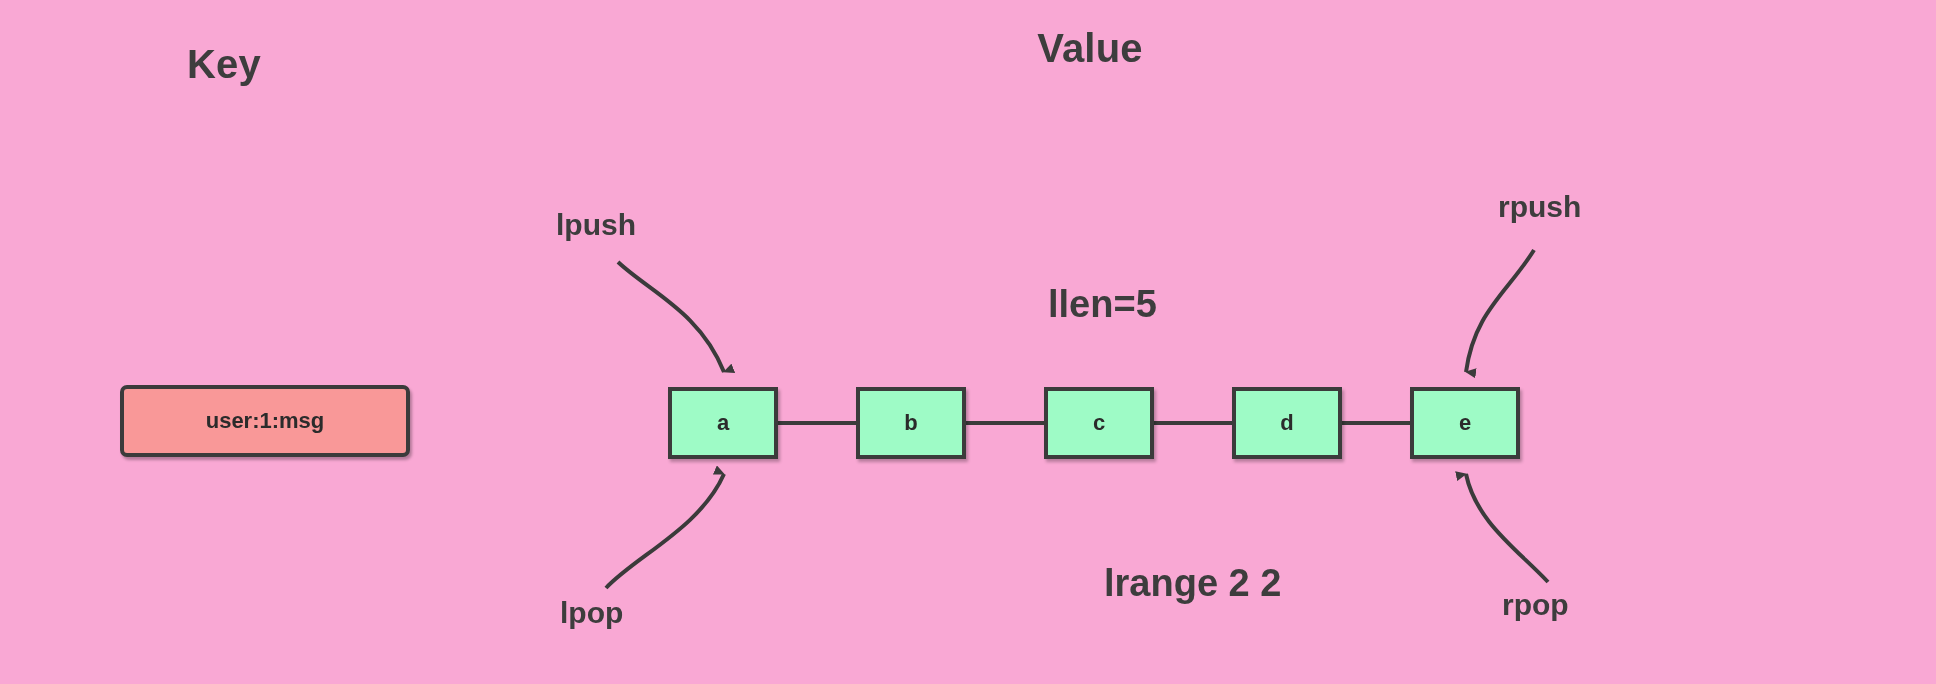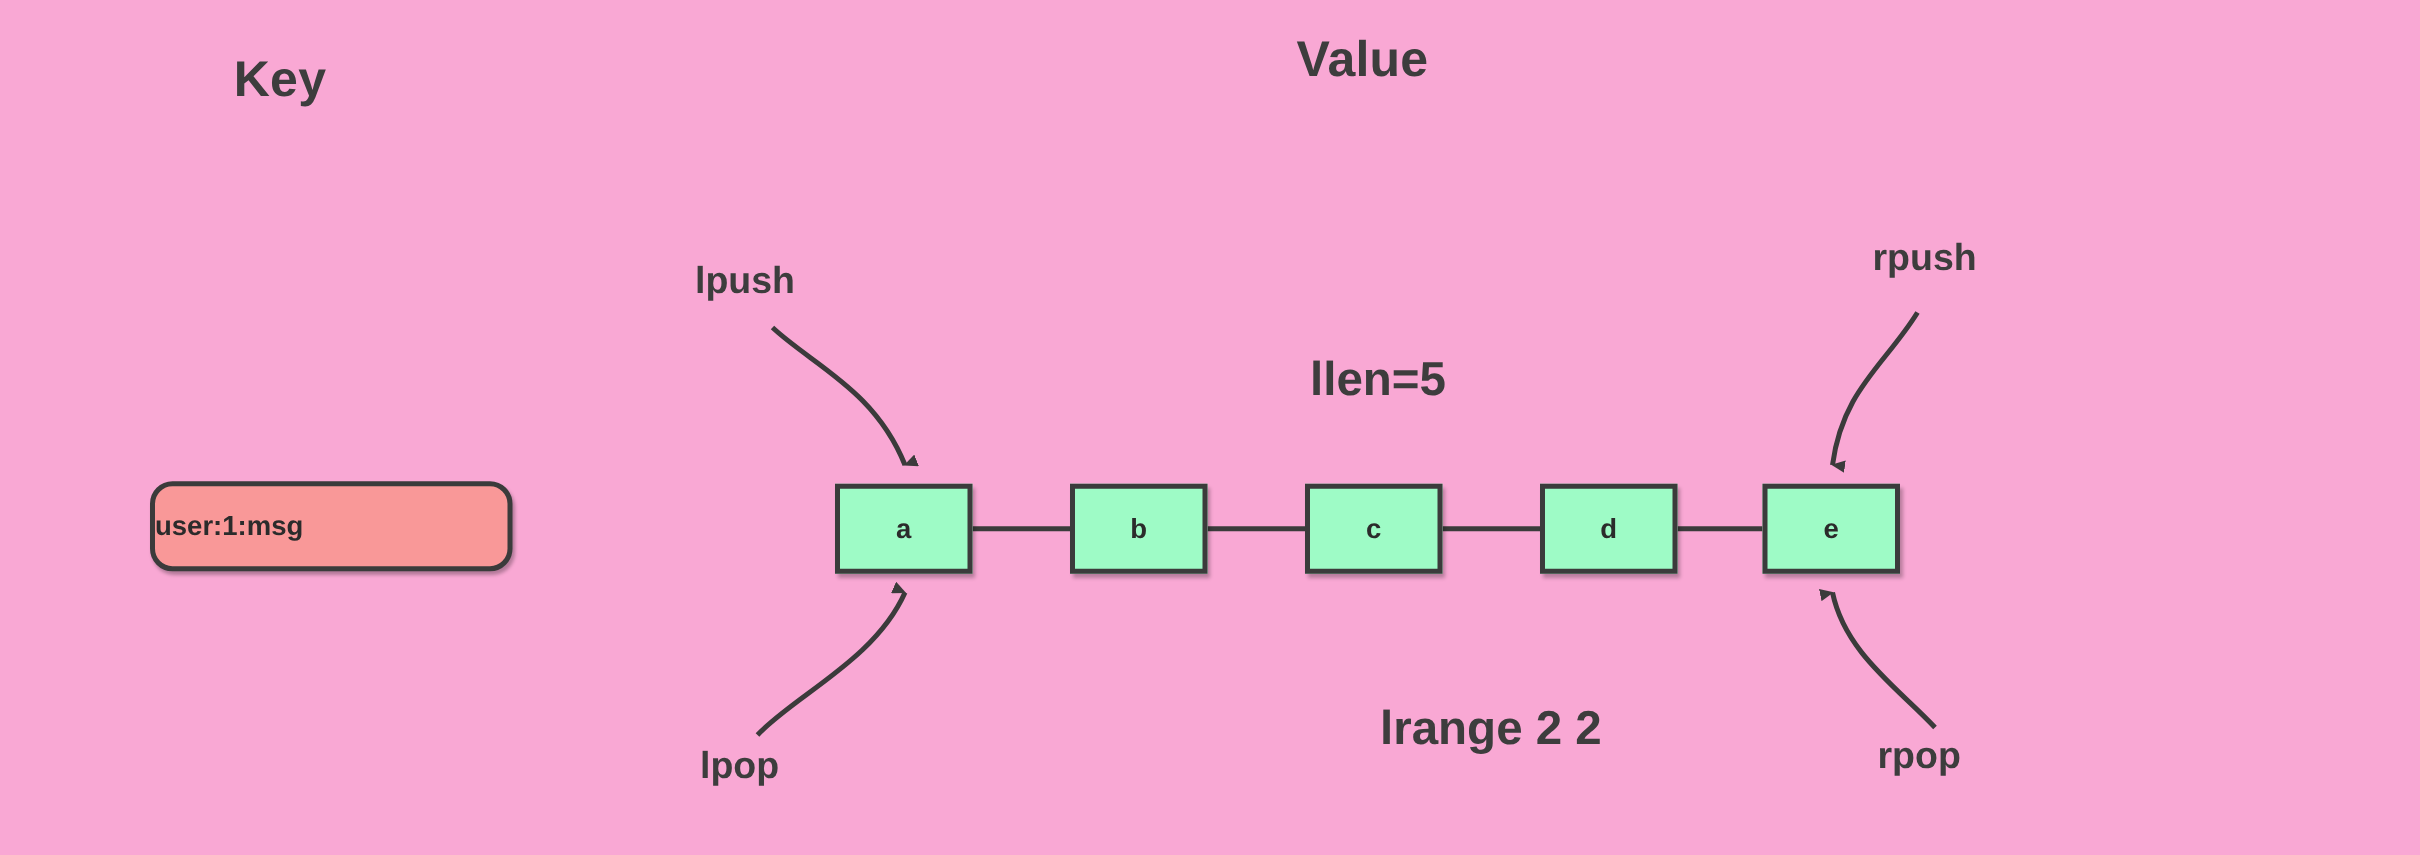--- a/index.html
+++ b/index.html
@@ -35,25 +35,25 @@
 
   
   #key-box {
     position: absolute;
     left: 120px;
     top: 385px;
     width: 290px;
     height: 72px;
     background: #F99898;
     border: 4px solid #3b3b3b;
-    border-radius: 18px;
+    border-radius: 7px;
     box-sizing: border-box;
     display: flex;
     align-items: center;
-    justify-content: flex-start;
+    justify-content: center;
     box-shadow: 2px 3px 3px rgba(0,0,0,0.28);
   }
   #key-box .key-label {
     font-size: 22px;
     font-weight: bold;
     color: #2b2b2b;
     white-space: nowrap;
   }
 
   

